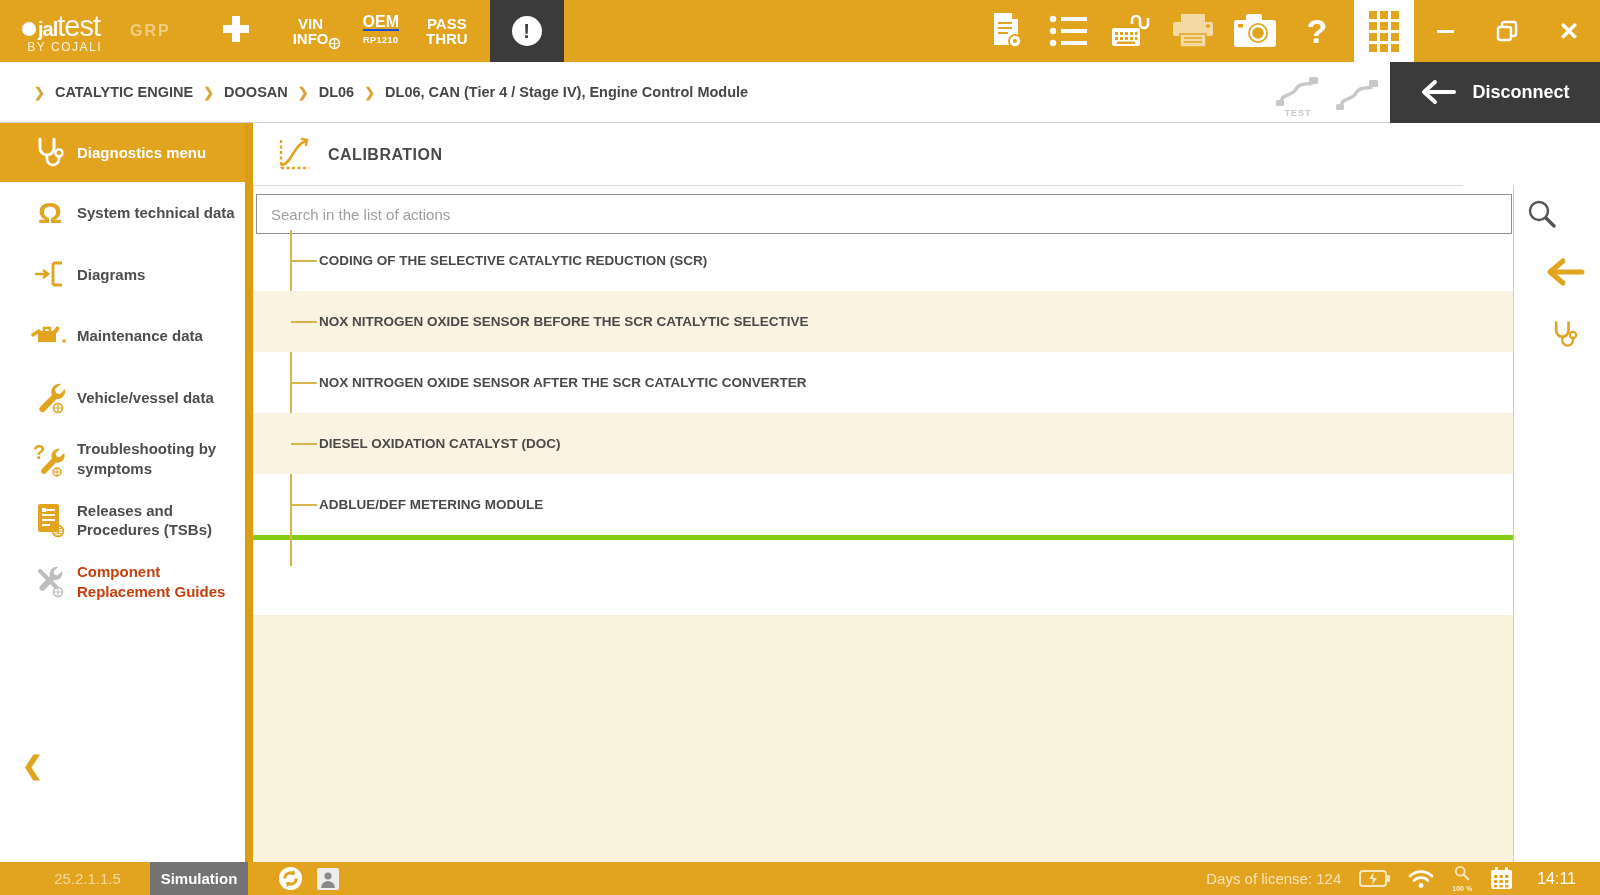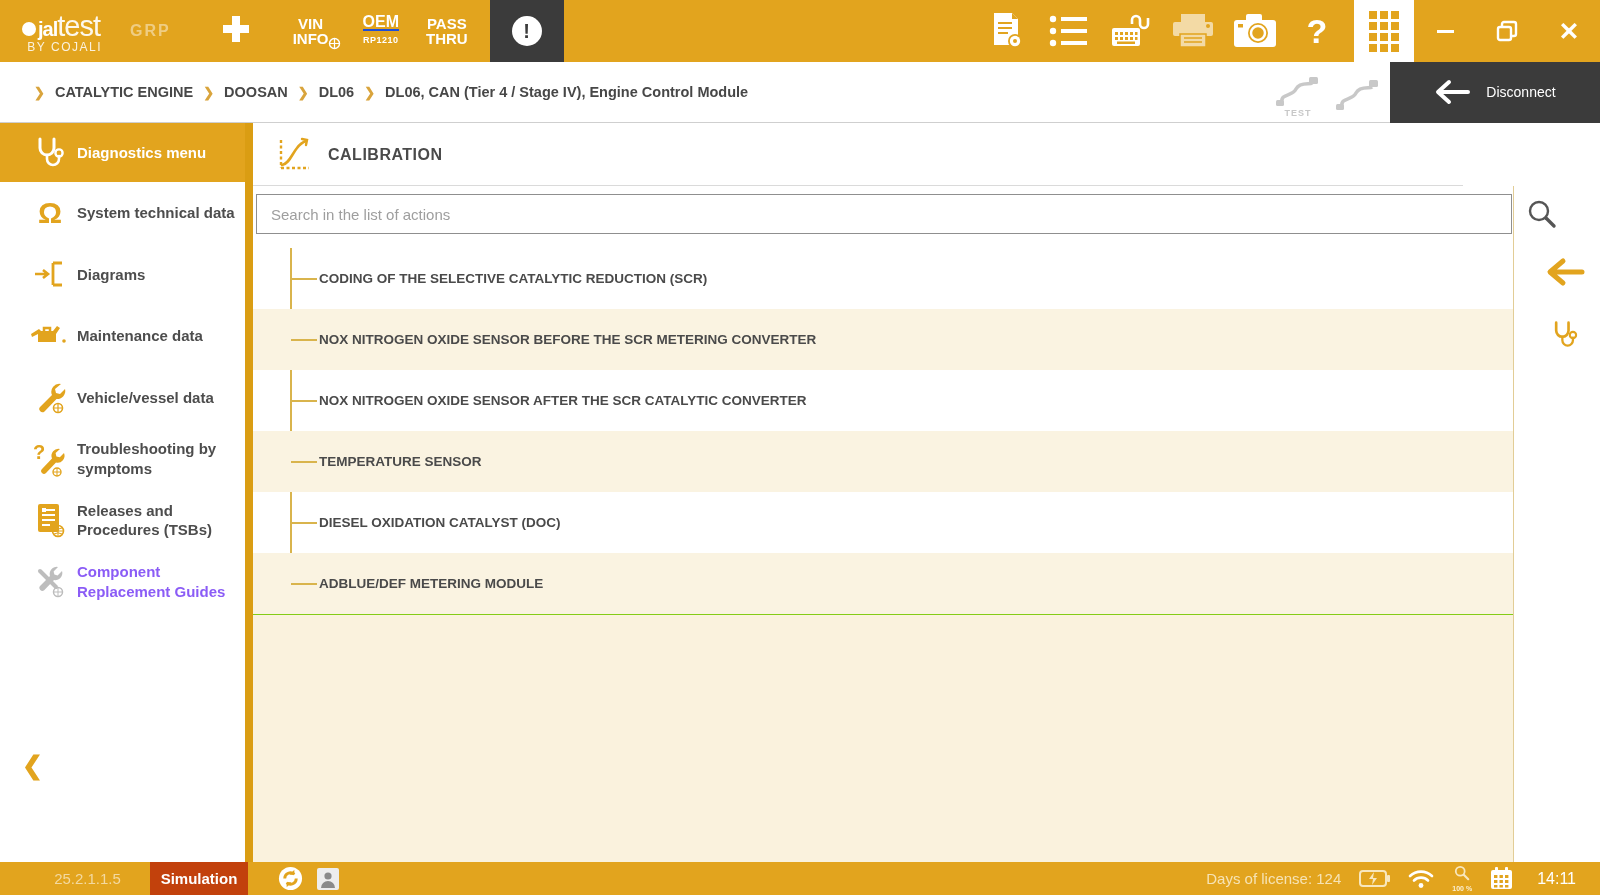--- a/index.html
+++ b/index.html
@@ -53,76 +53,76 @@
   .crumb-sep { color:#D9A43C; font-size:13px; font-weight:bold; margin:0 10px; }
   .crumb { font-size:14.5px; font-weight:bold; color:#474747; cursor:pointer;
     white-space:nowrap; }
   .conn-icons { margin-left:auto; display:flex; align-items:flex-start; }
   .conn-ic { width:56px; text-align:center; color:#C8C8C8; margin-right:4px;
     padding-top:8px; }
   .conn-ic .lbl { font-size:9px; font-weight:bold; color:#C8C8C8; letter-spacing:1px;
     margin-top:-3px; }
   .disconnect { width:210px; height:61px; background:#3B3B3B; display:flex;
     align-items:center; justify-content:center; gap:16px; cursor:pointer; }
-  .disconnect span { color:#fff; font-size:14px; font-weight:normal; }
+  .disconnect span { color:#fff; font-size:18px; font-weight:bold; }
 
   
   .sidebar { position:absolute; left:0; top:123px; width:245px; height:739px;
     background:#fff; }
   .side-item { height:61.5px; display:flex; align-items:center; padding-left:16px;
     cursor:pointer;justify-content:flex-end; }
   .side-item .ic { width:42px; height:42px; display:flex; align-items:center;
     justify-content:center; flex:none; }
   .side-item .lbl { margin-left:6px; font-size:15px; font-weight:bold; color:#4d4d4d;
     line-height:1.3; width:168px; }
   .side-item.active { background:#E2A41E; height:59px; }
   .side-item.active .lbl { color:#fff; }
   .side-item.disabled { cursor:default; }
-  .side-item.disabled .lbl { color:#8b5cf6; }
+  .side-item.disabled .lbl { color:#c2410c; }
   .collapse { position:absolute; left:22px; top:628px; color:#E2A41E; font-size:25px;
     font-weight:bold; cursor:pointer; }
   .accent-bar { position:absolute; left:245px; top:123px; width:8px; height:739px;
     background:#DA9D13; }
 
   
   .main { position:absolute; left:253px; top:123px; width:1210px; height:739px;
     background:#fff; }
   .section-header { position:absolute; left:0; top:0; width:100%; height:63px;
     border-bottom:1px solid #DADADA; }
   .section-header .cal-ic { position:absolute; left:22px; top:13px; }
   .section-title { position:absolute; left:75px; top:0; line-height:63px;
     font-size:16px; font-weight:bold; color:#4a4a4a; letter-spacing:.5px; }
   .search-input { position:absolute; left:3px; top:71px; width:1256px; height:40px;
     border:1px solid #8F8F8F; font-size:15px; padding-left:14px; color:#444;
     outline:none; font-family:"Liberation Sans", sans-serif; background:#fff; }
   .search-input::placeholder { color:#9E9E9E; }
   .search-ic { position:absolute; left:1273px; top:75px; cursor:pointer; }
   .rail-border { position:absolute; left:1260px; top:63px; width:1px; height:676px;
     background:#E2CD96; }
-  .list-panel { position:absolute; left:0; top:125px; width:1260px;
-    border-bottom:2px solid #84cc16; }
+  .list-panel { position:absolute; left:0; top:107px; width:1260px;
+    border-bottom:5px solid #84cc16; }
   .tree-vline { position:absolute; left:37px; top:0; width:2px; height:336px;
     background:#D9B44C; }
   .action-row { position:relative; height:61px; display:flex; align-items:center;
     padding-left:66px; font-size:13.5px; font-weight:bold; color:#4a4a4a;
     cursor:pointer; }
   .action-row:nth-child(odd) { background:#FAF3E1; }
   .action-row::before { content:''; position:absolute; left:38px; top:50%;
     margin-top:-1px; width:26px; height:2px; background:#D9B44C; }
   .below-cream { position:absolute; left:0; top:492px; width:1260px; height:247px;
     background:#FAF2DD; }
   .rail-arrow { position:absolute; left:1292px; top:134px; cursor:pointer; }
   .rail-steth { position:absolute; left:1297px; top:196px; cursor:pointer; }
 
   
   .statusbar { position:absolute; left:0; bottom:0; width:1600px; height:33px;
     background:#E2A41E; display:flex; align-items:center; }
   .version { margin-left:25px; width:125px; text-align:center; font-size:15px;
     color:#F3D9A0; }
-  .sim { width:98px; height:33px; background:#c2410c; color:#fff; font-size:15px;
+  .sim { width:98px; height:33px; background:#737373; color:#fff; font-size:15px;
     font-weight:bold; display:flex; align-items:center; justify-content:center; }
   .sb-ic { display:flex; align-items:center; justify-content:center; cursor:pointer; }
   .sync { margin-left:30px; }
   .user { margin-left:14px; }
   .sb-right { margin-left:auto; display:flex; align-items:center; gap:18px;
     margin-right:24px; }
   .license { font-size:15px; color:#F6E3B5; }
   .zoomwrap { text-align:center; line-height:1; }
   .zoomwrap .z { font-size:7px; color:#FBEFD2; font-weight:bold; margin-top:1px; }
   .time { font-size:16px; color:#fff; margin-left:6px; }
@@ -387,23 +387,22 @@
   <span class="search-ic">
     <svg width="32" height="32" viewBox="0 0 32 32">
       <circle cx="13" cy="13" r="9" fill="none" stroke="#555" stroke-width="2.4"></circle>
       <path d="M20 20 L28 28" stroke="#555" stroke-width="3.4" stroke-linecap="round"></path>
     </svg>
   </span>
 
   <div class="list-panel">
     <div class="tree-vline"></div>
     <div class="action-row">CODING OF THE SELECTIVE CATALYTIC REDUCTION (SCR)</div>
-    <div class="action-row">NOX NITROGEN OXIDE SENSOR BEFORE THE SCR METERING CONVERTER</div>
+    <div class="action-row">NOX NITROGEN OXIDE SENSOR BEFORE THE SCR CATALYTIC SELECTIVE</div>
     <div class="action-row">NOX NITROGEN OXIDE SENSOR AFTER THE SCR CATALYTIC CONVERTER</div>
-    <div class="action-row">TEMPERATURE SENSOR</div>
     <div class="action-row">DIESEL OXIDATION CATALYST (DOC)</div>
     <div class="action-row">ADBLUE/DEF METERING MODULE</div>
   </div>
   <div class="below-cream"></div>
 
   <div class="rail-border"></div>
   <span class="rail-arrow">
     <svg width="40" height="30" viewBox="0 0 40 30">
       <path d="M37 15 H8 M18 4 L5 15 l13 11" fill="none" stroke="#E2A41E" stroke-width="5" stroke-linecap="round" stroke-linejoin="round"></path>
     </svg>

